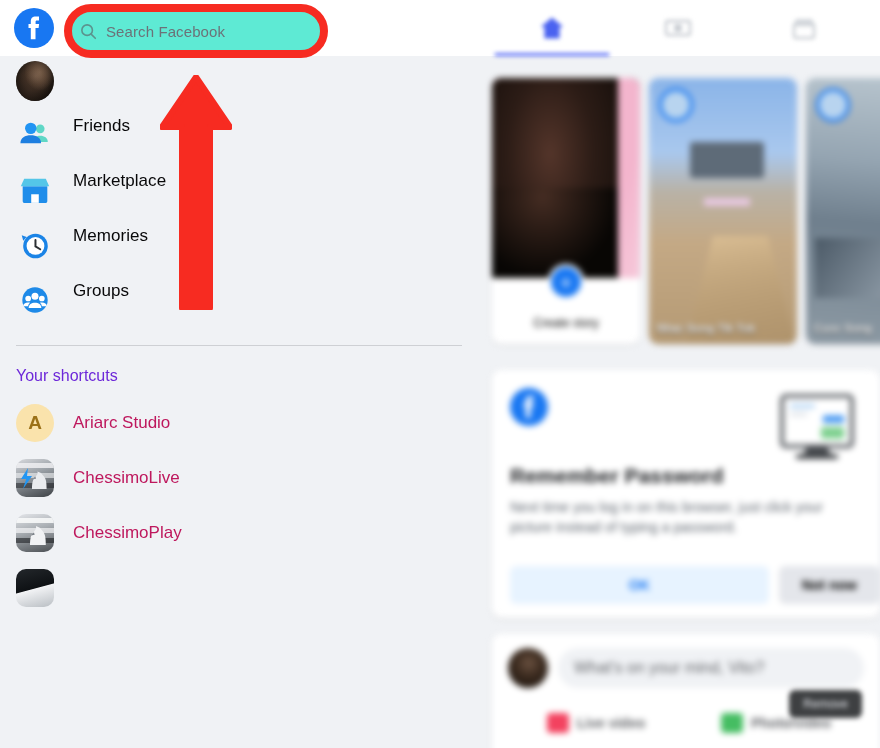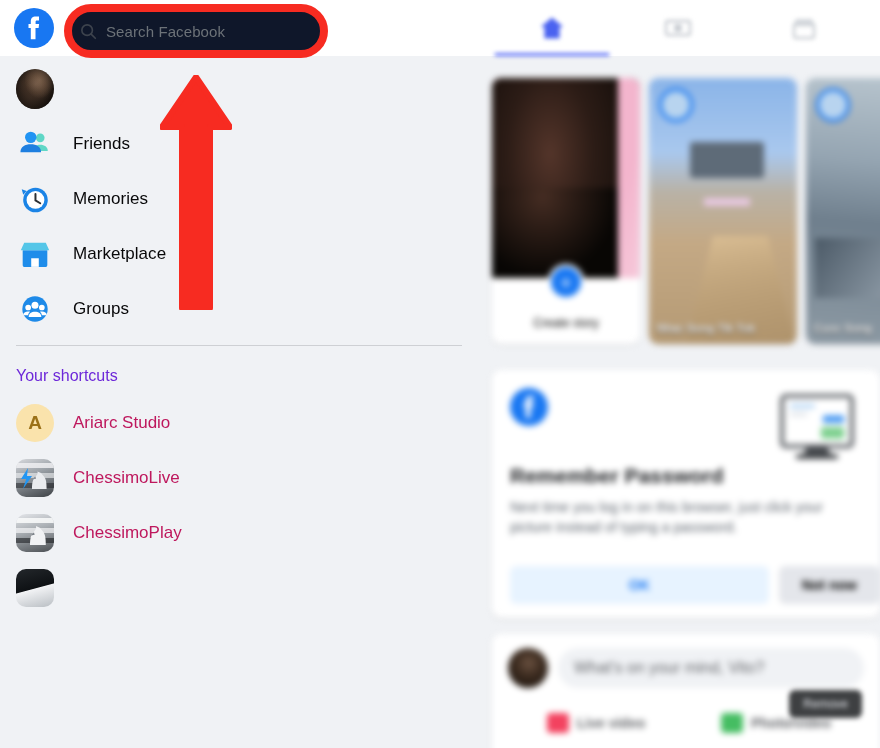--- a/index.html
+++ b/index.html
@@ -19,21 +19,21 @@
     z-index: 30;
   }
   .header-left {
     position: absolute; left: 14px; top: 8px;
     display: flex; align-items: center; gap: 8px;
   }
   .fb-logo { width: 40px; height: 40px; display: block; }
   .search-box {
     position: absolute; left: 68px; top: 11px;
     width: 254px; height: 40px;
-    background: #0f172a;
+    background: #5eead4;
     border-radius: 20px;
     display: flex; align-items: center;
     padding: 0 12px;
     gap: 9px;
   }
   .search-icon { width: 17px; height: 17px; flex: none; opacity: .62; }
   .search-ph {
     font-size: 15px; color: #6c7278;
     font-family: "Liberation Sans", sans-serif;
     white-space: nowrap;
@@ -62,21 +62,21 @@
 
   
   .sidebar {
     position: absolute; left: 0; top: 56px;
     width: 480px; height: 692px;
     background: #f0f2f5;
     padding: 6px 0 0 0;
     overflow: hidden;
   }
   .nav-item {
-    display: flex; align-items: center;
+    display: flex; 
     height: 55px;
     padding-left: 16px;
     gap: 19px;
     cursor: pointer;
   }
   .nav-ic {
     width: 38px; height: 38px;
     flex: none;
     display: flex; align-items: center; justify-content: center;
   }
@@ -396,38 +396,38 @@
           <circle cx="14.5" cy="12" r="6" fill="#2194f3"></circle>
           <path d="M3.6 27.6c0-5.6 4.9-8.4 10.9-8.4s10.9 2.8 10.9 8.4z" fill="#1e7fe0"></path>
         </svg>
       </span>
       <span class="nav-label">Friends</span>
     </div>
 
     <div class="nav-item">
       <span class="nav-ic">
         <svg viewBox="0 0 38 38" width="36" height="36">
+          <path d="M6 15h26v16a1.6 1.6 0 0 1-1.6 1.6H7.6A1.6 1.6 0 0 1 6 31z" fill="#1f8dea"></path>
+          <path d="M4 15 7.6 7.2h22.8L34 15z" fill="#54c6e8"></path>
+          <path d="M15 32.6V23.5h8v9.1z" fill="#fff"></path>
+        </svg>
+      </span>
+      <span class="nav-label">Marketplace</span>
+    </div>
+
+    <div class="nav-item">
+      <span class="nav-ic">
+        <svg viewBox="0 0 38 38" width="36" height="36">
           <circle cx="19.5" cy="20" r="13" fill="#1b84e6"></circle>
           <circle cx="19.5" cy="20" r="9.4" fill="#fff"></circle>
           <path d="M19.5 13.6v6.9l5 3" stroke="#2b2f33" stroke-width="2.1" fill="none" stroke-linecap="round"></path>
           <path d="M10.2 10.5 5 8.6l1.6 5.8z" fill="#1b84e6"></path>
         </svg>
       </span>
       <span class="nav-label">Memories</span>
-    </div>
-
-    <div class="nav-item">
-      <span class="nav-ic">
-        <svg viewBox="0 0 38 38" width="36" height="36">
-          <path d="M6 15h26v16a1.6 1.6 0 0 1-1.6 1.6H7.6A1.6 1.6 0 0 1 6 31z" fill="#1f8dea"></path>
-          <path d="M4 15 7.6 7.2h22.8L34 15z" fill="#54c6e8"></path>
-          <path d="M15 32.6V23.5h8v9.1z" fill="#fff"></path>
-        </svg>
-      </span>
-      <span class="nav-label">Marketplace</span>
     </div>
 
 
     <div class="nav-item">
       <span class="nav-ic">
         <svg viewBox="0 0 38 38" width="36" height="36">
           <circle cx="19" cy="19" r="13.4" fill="#1e8ae8"></circle>
           <circle cx="19" cy="15" r="3.7" fill="#fff"></circle>
           <circle cx="11.8" cy="17.4" r="3" fill="#fff"></circle>
           <circle cx="26.2" cy="17.4" r="3" fill="#fff"></circle>

